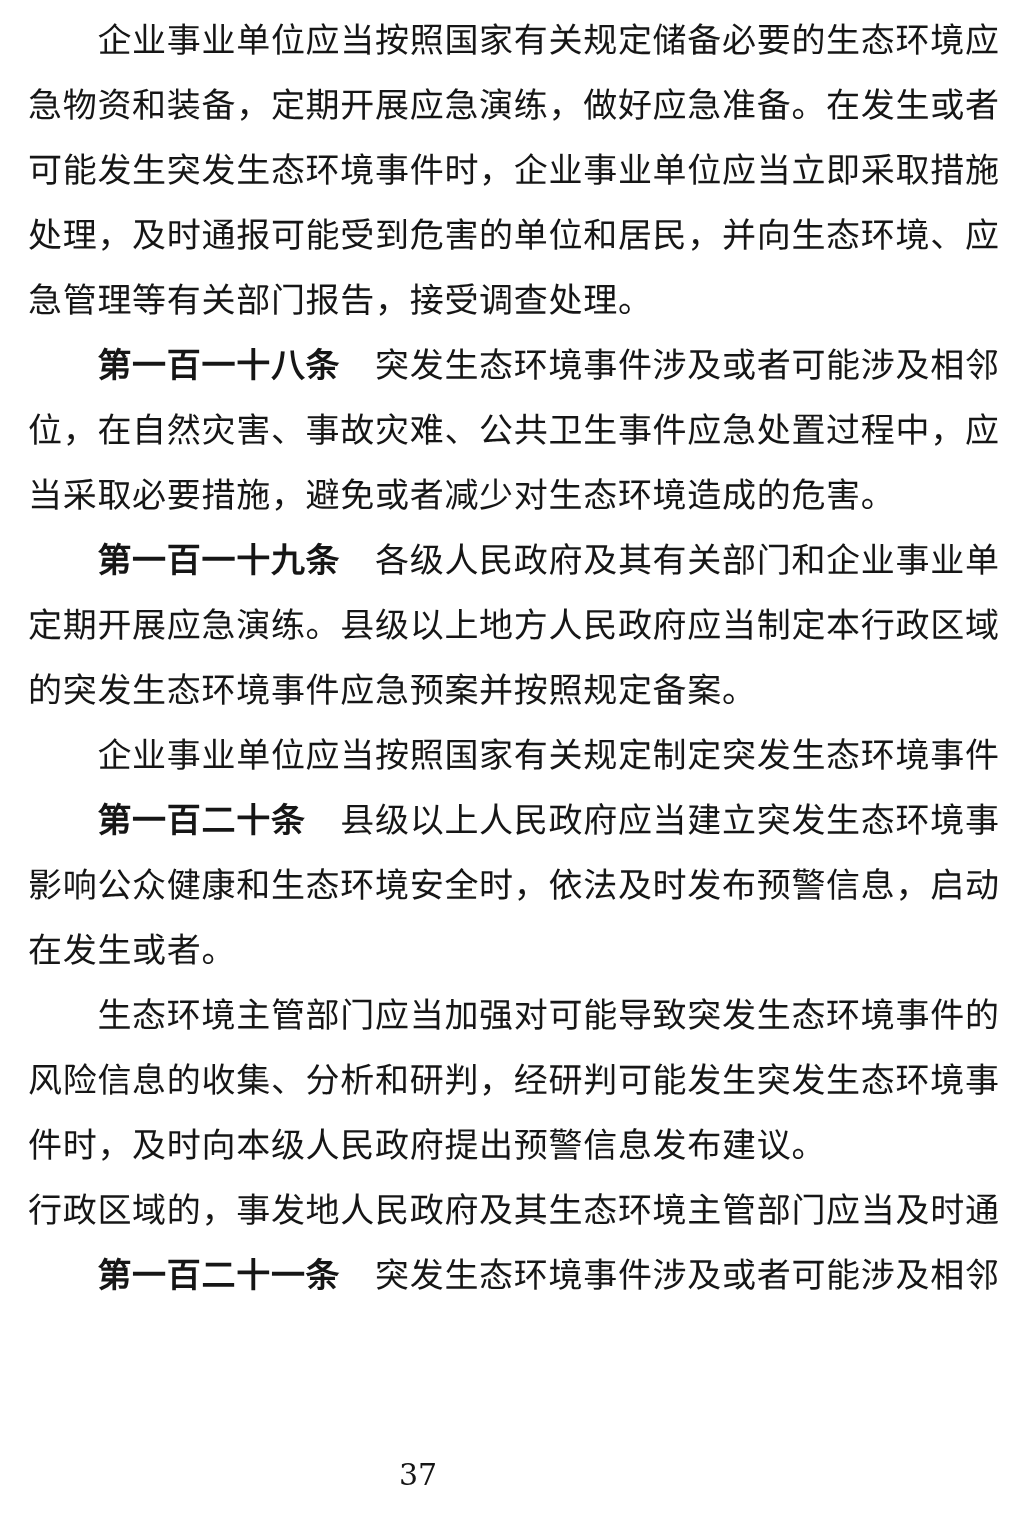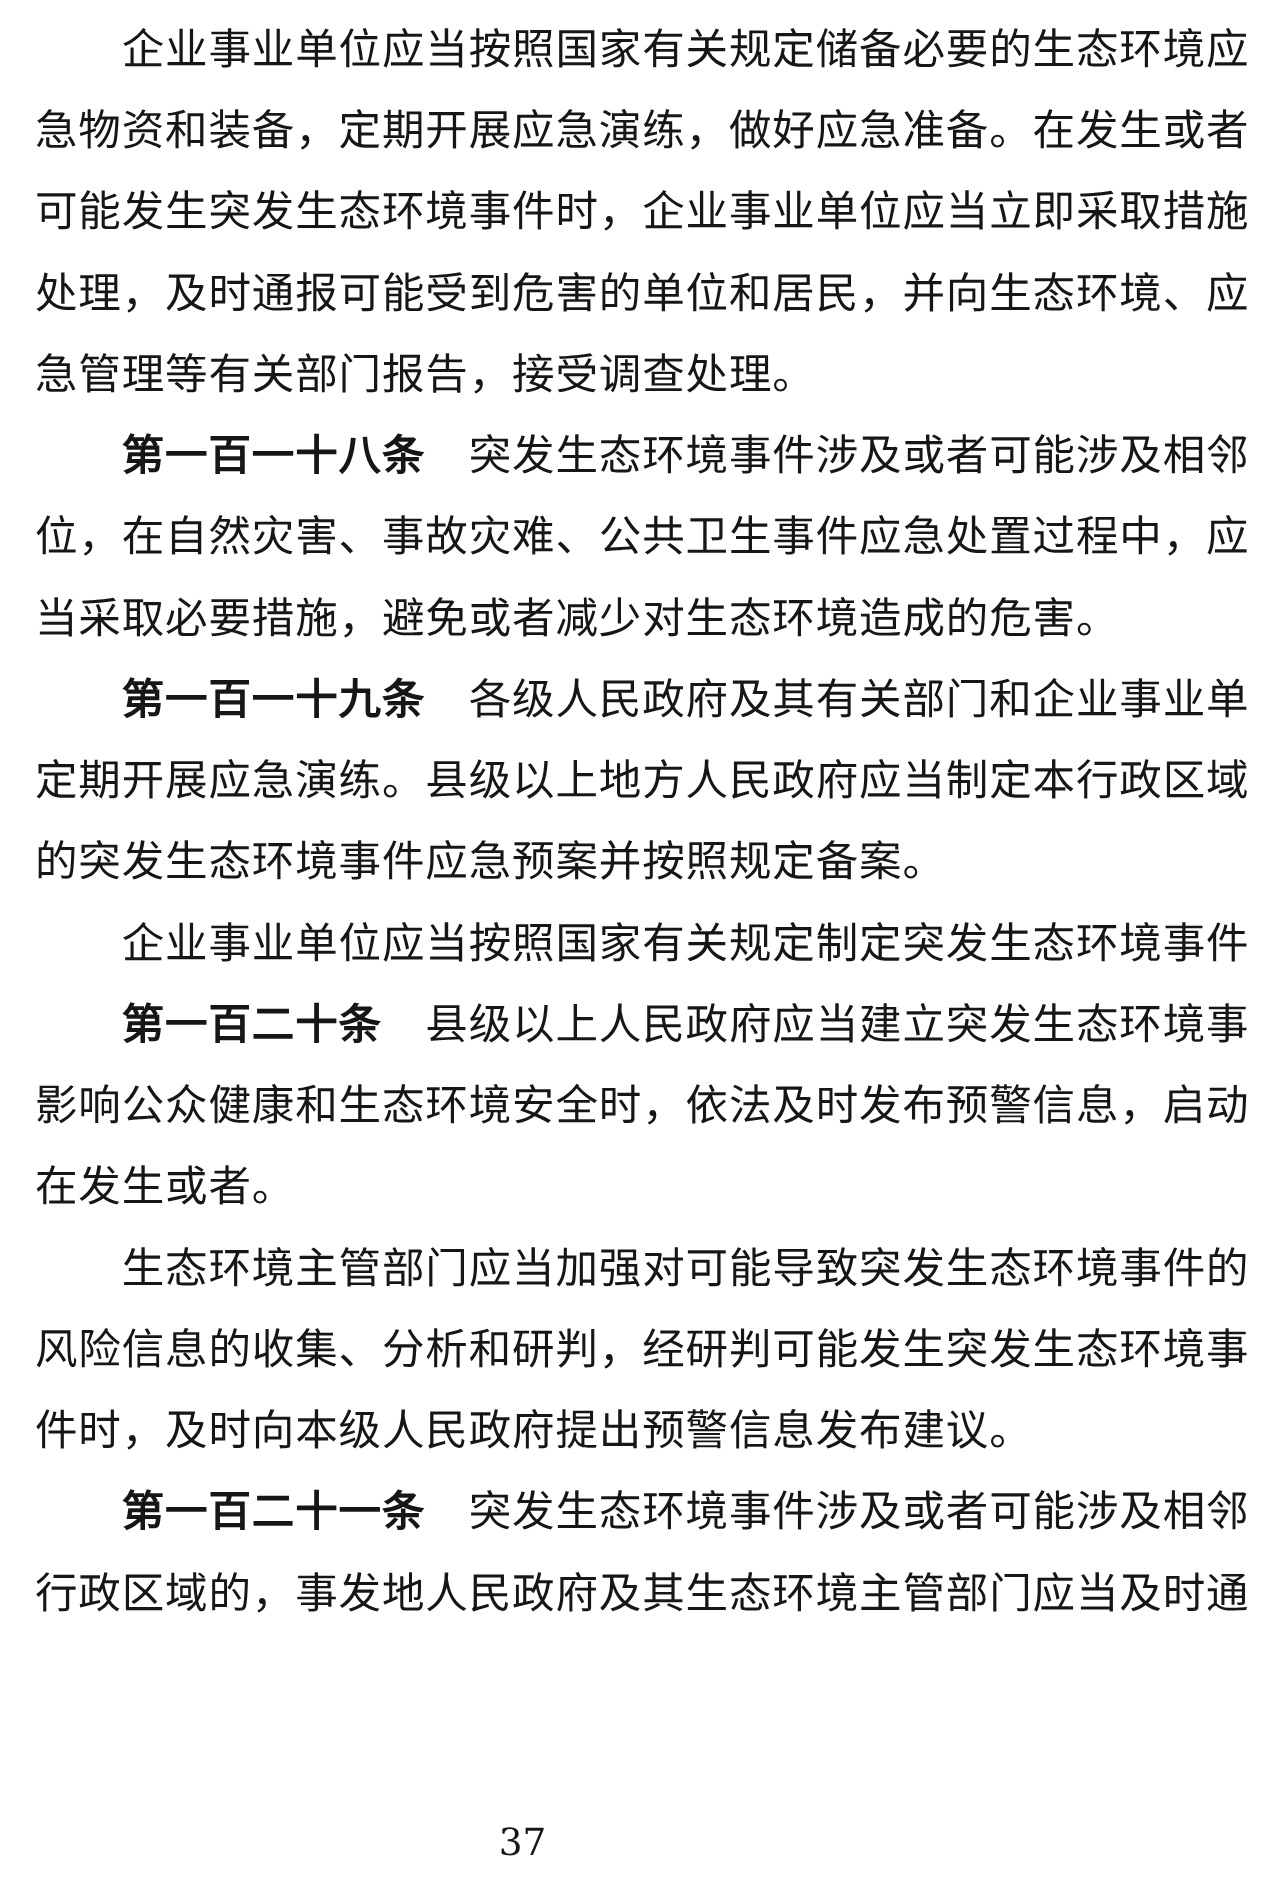--- a/index.html
+++ b/index.html
@@ -77,17 +77,17 @@
       <div class="line"><span class="indent"></span><span class="term">第一百一十九条</span><span class="normal">　各级人民政府及其有关部门和企业事业单</span></div>
       <div class="line"><span class="normal">定期开展应急演练。县级以上地方人民政府应当制定本行政区域</span></div>
       <div class="line"><span class="normal">的突发生态环境事件应急预案并按照规定备案。</span></div>
       <div class="line"><span class="indent"></span><span class="normal">企业事业单位应当按照国家有关规定制定突发生态环境事件</span></div>
       <div class="line"><span class="indent"></span><span class="term">第一百二十条</span><span class="normal">　县级以上人民政府应当建立突发生态环境事</span></div>
       <div class="line"><span class="normal">影响公众健康和生态环境安全时，依法及时发布预警信息，启动</span></div>
       <div class="line"><span class="normal">在发生或者。</span></div>
       <div class="line"><span class="indent"></span><span class="normal">生态环境主管部门应当加强对可能导致突发生态环境事件的</span></div>
       <div class="line"><span class="normal">风险信息的收集、分析和研判，经研判可能发生突发生态环境事</span></div>
       <div class="line"><span class="normal">件时，及时向本级人民政府提出预警信息发布建议。</span></div>
+      <div class="line"><span class="normal">行政区域的，事发地人民政府及其生态环境主管部门应当及时通</span></div>
       <div class="line"><span class="indent"></span><span class="term">第一百二十一条</span><span class="normal">　突发生态环境事件涉及或者可能涉及相邻</span></div>
-      <div class="line"><span class="normal">行政区域的，事发地人民政府及其生态环境主管部门应当及时通</span></div>
     </div>
   <div class="page-number">37</div>
 </div>
 
 </body></html>

